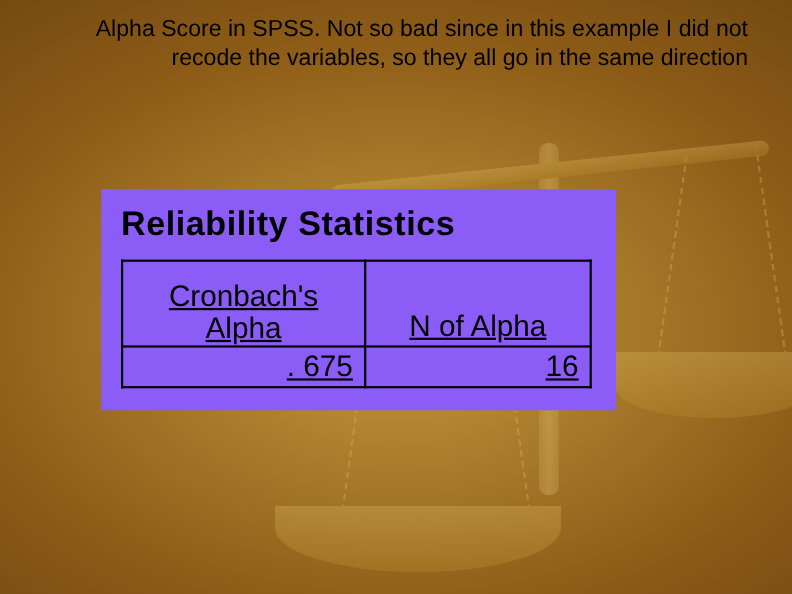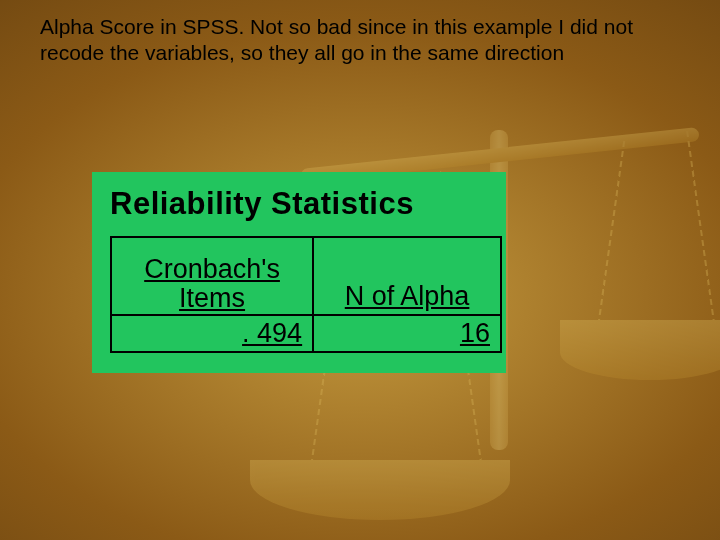--- a/index.html
+++ b/index.html
@@ -49,33 +49,33 @@
   }
   .scale .c1 { left: 330px; top: 180px; height: 290px; transform: rotate(8deg); }
   .scale .c2 { left: 460px; top: 170px; height: 300px; transform: rotate(-8deg); }
   .scale .c3 { left: 610px; top: 140px; height: 190px; transform: rotate(8deg); }
   .scale .c4 { left: 700px; top: 130px; height: 200px; transform: rotate(-8deg); }
 
   
   .title-block {
     position: absolute;
     top: 14px; left: 40px; right: 40px;
-    text-align: left;
+    text-align: right;
     color: #000;
     font-size: 21px;
     line-height: 1.25;
   }
 
   
   .panel {
     position: absolute;
     left: 92px; top: 172px;
-    width: 414px;
-    background: #22c55e;
-    padding: 14px 4px 20px 18px;
+    width: 468px;
+    background: #8b5cf6;
+    padding: 14px 22px 20px 18px;
   }
   .panel h2 {
     font-size: 31px;
     font-weight: bold;
     color: #000;
     margin-bottom: 14px;
     letter-spacing: 0.5px;
   }
   table.stats {
     width: 100%;
@@ -122,23 +122,23 @@
 <div class="title-block">Alpha Score in SPSS. Not so bad since in this example I did not recode the variables, so they all go in the same direction</div>
 
 <div class="panel">
   <h2>Reliability Statistics</h2>
 
   <table class="stats">
     <tbody>
         <tr>
       <th>
         <span class="hdr-line">Cronbach's</span>
-        <span class="hdr-line">Items</span>
+        <span class="hdr-line">Alpha</span>
       </th>
       <th>N of Alpha</th>
     </tr>
     <tr>
-      <td>. 494</td>
+      <td>. 675</td>
       <td>16</td>
     </tr>
   </tbody>
     </table>
 </div>
 
 </body></html>

